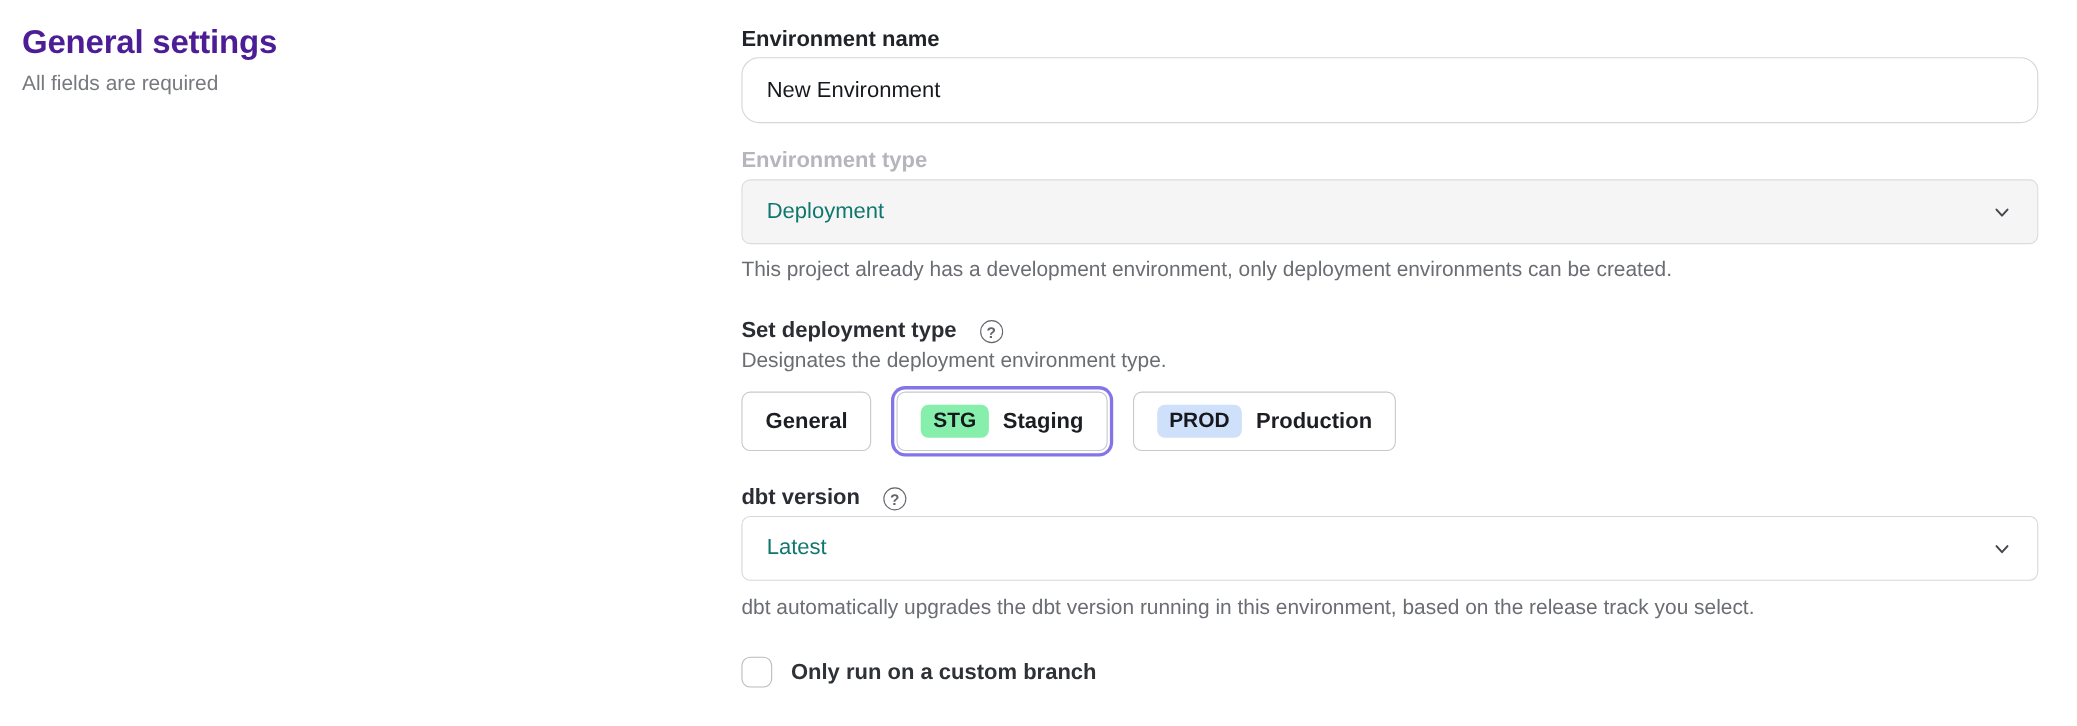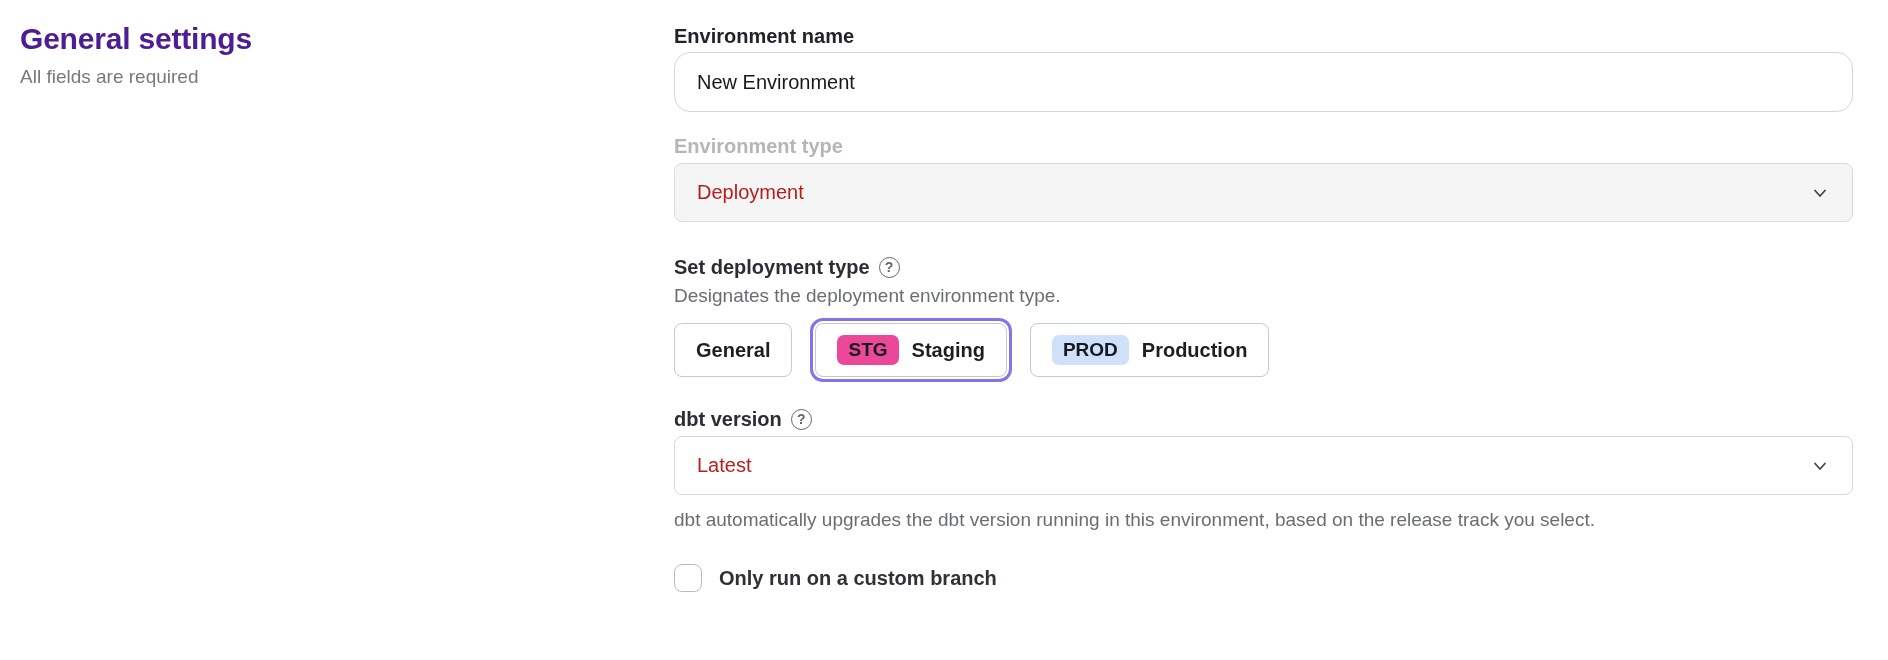--- a/index.html
+++ b/index.html
@@ -27,26 +27,26 @@
     padding: 0 22px; background: #ffffff; outline: none;
   }
 
   .select {
     height: 59px; width: 100%;
     border: 1px solid #d6d8dc; border-radius: 8px;
     display: flex; align-items: center; justify-content: space-between;
     padding: 0 24px 0 22px; background: #ffffff; cursor: pointer;
   }
   .select.disabled { background: #f5f5f6; border-color: #dadce0; cursor: default; }
-  .select .value { font-size: 20px; font-weight: 500; color: #b91c1c; }
+  .select .value { font-size: 20px; font-weight: 500; color: #0f766e; }
   .chevron { width: 16px; height: 16px; display: block; }
 
   .helper { font-size: 19px; color: #6a6d72; line-height: 19px; }
 
-  .section-heading { display: flex; align-items: center; gap: 9px; height: 24px; }
+  .section-heading { display: flex; align-items: flex-end; gap: 21px; height: 24px; }
   .section-heading .hd { font-size: 20px; font-weight: 700; color: #2a2d33; }
   .help-icon {
     width: 21px; height: 21px; border: 1.5px solid #63666b; border-radius: 50%;
     color: #63666b; font-size: 14px; font-weight: 700;
     display: inline-flex; align-items: center; justify-content: center;
     line-height: 1; cursor: pointer;
   }
 
   .btn-row { display: flex; align-items: center; gap: 18px; height: 54px; }
   .type-btn {
@@ -56,21 +56,21 @@
     font-size: 20px; font-weight: 600; color: #1c1e23; cursor: pointer;
   }
   .type-btn.selected {
     box-shadow: 0 0 0 2px #ffffff, 0 0 0 5px #8474e9;
     margin: 0 5px;
   }
   .badge {
     display: inline-block; padding: 4px 11px; border-radius: 7px;
     font-size: 19px; font-weight: 600; color: #16181d; line-height: 22px;
   }
-  .badge-stg { background: #ec4899; }
+  .badge-stg { background: #86efac; }
   .badge-prod { background: #cfe1fa; }
 
   .check-row { display: flex; align-items: center; }
   .checkbox {
     width: 28px; height: 28px; border: 1.5px solid #b8bbc0; border-radius: 8px;
     background: #ffffff; cursor: pointer; flex: none;
   }
   .check-label { margin-left: 17px; font-size: 20px; font-weight: 600; color: #2e3136; cursor: pointer; }
 
   
@@ -101,20 +101,21 @@
     <div class="field-label mt-label1">Environment name</div>
     <input class="text-input" type="text" value="New Environment" style="">
 
     <div class="field-label disabled mt-label2">Environment type</div>
     <div class="select disabled mt-select1">
       <span class="value">Deployment</span>
       <svg class="chevron" viewBox="0 0 16 16" fill="none">
         <polyline points="3,5.5 8,11 13,5.5" stroke="#43464c" stroke-width="1.8" stroke-linecap="round" stroke-linejoin="round"></polyline>
       </svg>
     </div>
+    <div class="helper mt-helper1">This project already has a development environment, only deployment environments can be created.</div>
 
     <div class="section-heading mt-head2">
       <span class="hd">Set deployment type</span>
       <span class="help-icon">?</span>
     </div>
     <div class="helper mt-desc">Designates the deployment environment type.</div>
 
     <div class="btn-row mt-btns">
       <button class="type-btn">
         <span>General</span>

